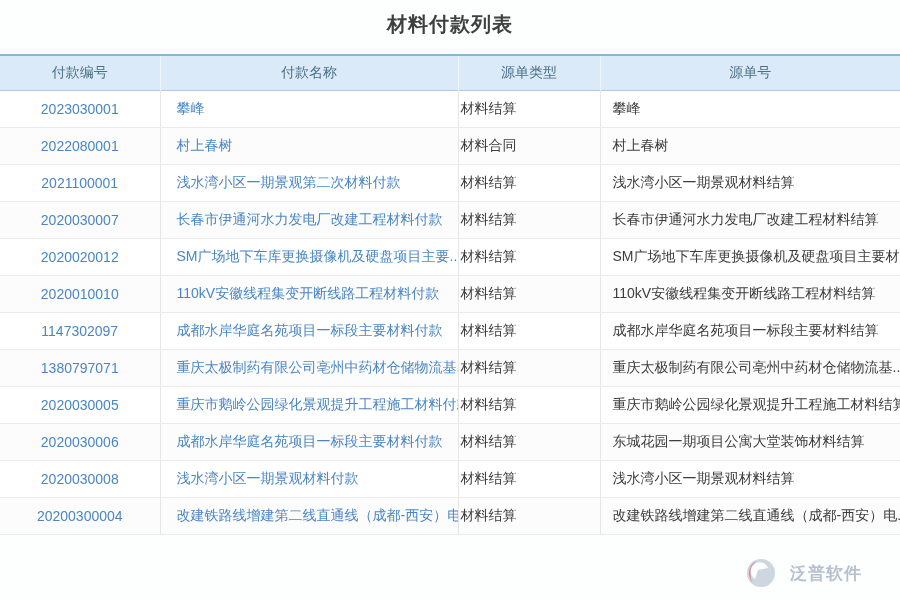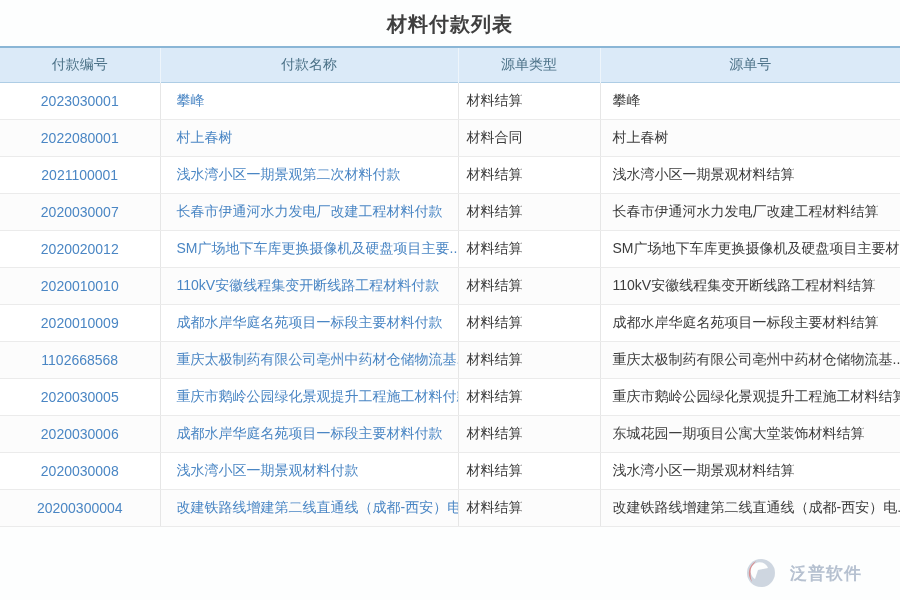--- a/index.html
+++ b/index.html
@@ -8,21 +8,21 @@
   .page {
     position: relative;
     width: 900px;
     height: 600px;
     overflow: hidden;
     background: #fdfefe;
   }
   .page-title {
     text-align: center;
     padding-top: 11px;
-    height: 46px;
+    height: 54px;
     font-size: 20px;
     font-weight: bold;
     color: #3f3f3f;
     letter-spacing: 1px;
   }
   table.payment-table {
     width: 900px;
     border-collapse: collapse;
     table-layout: fixed;
     font-size: 14px;
@@ -54,21 +54,21 @@
     margin-left: 28px;
   }
   .payment-table tbody tr:nth-child(even) td { background: #fcfcfc; }
   .payment-table td:last-child { border-right: none; }
   .col-id   { width: 160px; }
   .col-name { width: 298px; }
   .col-type { width: 142px; }
   .col-src  { width: 300px; }
   td.cell-id { text-align: center; color: #4a86c4; }
   td.cell-name { padding-left: 16px; color: #4a86c4; }
-  td.cell-type { padding-left: 8px; }
+  td.cell-type { padding-left: 2px; }
   td.cell-src { padding-left: 12px; }
   
   .watermark {
     position: absolute;
     right: 4px;
     bottom: 12px;
     width: 150px;
     opacity: 0.82;
     pointer-events: none;
   }
@@ -145,27 +145,27 @@
           <td class="cell-type">材料结算</td>
           <td class="cell-src">SM广场地下车库更换摄像机及硬盘项目主要材...</td>
         </tr>
         <tr>
           <td class="cell-id">2020010010</td>
           <td class="cell-name">110kV安徽线程集变开断线路工程材料付款</td>
           <td class="cell-type">材料结算</td>
           <td class="cell-src">110kV安徽线程集变开断线路工程材料结算</td>
         </tr>
         <tr>
-          <td class="cell-id">2020010009</td>
+          <td class="cell-id">1147302097</td>
           <td class="cell-name">成都水岸华庭名苑项目一标段主要材料付款</td>
           <td class="cell-type">材料结算</td>
           <td class="cell-src">成都水岸华庭名苑项目一标段主要材料结算</td>
         </tr>
         <tr>
-          <td class="cell-id">1102668568</td>
+          <td class="cell-id">1380797071</td>
           <td class="cell-name">重庆太极制药有限公司亳州中药材仓储物流基...</td>
           <td class="cell-type">材料结算</td>
           <td class="cell-src">重庆太极制药有限公司亳州中药材仓储物流基...</td>
         </tr>
         <tr>
           <td class="cell-id">2020030005</td>
           <td class="cell-name">重庆市鹅岭公园绿化景观提升工程施工材料付款</td>
           <td class="cell-type">材料结算</td>
           <td class="cell-src">重庆市鹅岭公园绿化景观提升工程施工材料结算</td>
         </tr>

